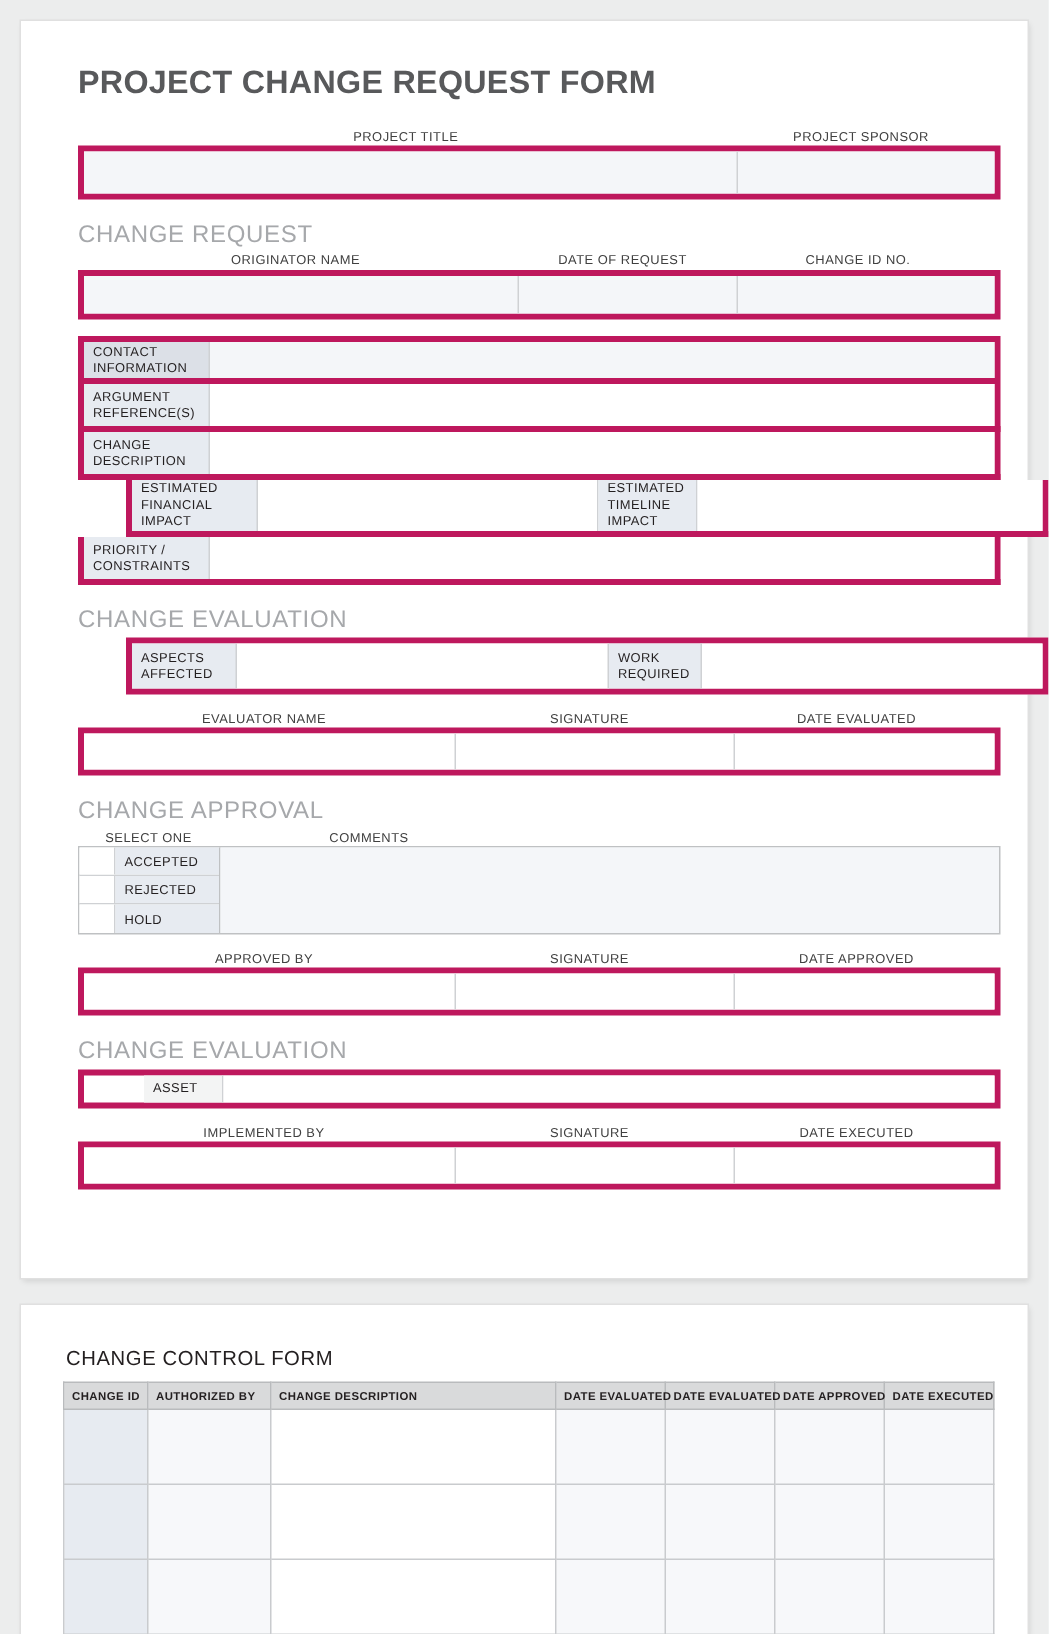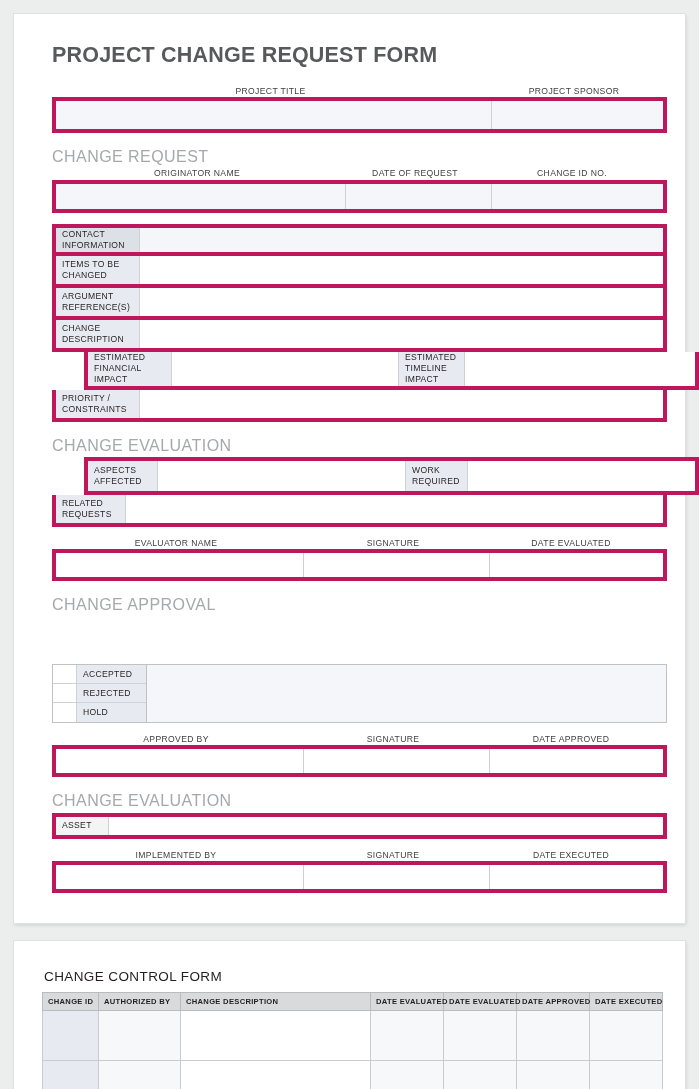--- a/index.html
+++ b/index.html
@@ -110,21 +110,20 @@
   .h-asset  { height: 26px; }
 
   .divider-gap { height: 11px; }
 
   
   .approval {
     display: flex;
     width: 100%;
     border: 1px solid #bfc1c3;
     box-sizing: border-box;
-    margin-top: 48px;
   }
   .approval-left {
     width: 94px;
     flex: 0 0 94px;
     box-sizing: border-box;
     border-right: 1px solid #bfc1c3;
     display: flex;
     flex-direction: column;
   }
   .chk-row {
@@ -226,24 +225,20 @@
     <div class="cell shade" style="flex:1 1 auto;"></div>
   </div>
 
   <div class="divider-gap"></div>
 
   <div class="boxrow h-lab">
     <div class="cell label tint" style="width:84px;flex:0 0 84px;">CONTACT INFORMATION</div>
     <div class="cell shade" style="flex:1 1 auto;"></div>
   </div>
   <div class="boxrow h-lab">
-    <div class="cell label" style="width:84px;flex:0 0 84px;">ITEMS TO BE CHANGED</div>
-    <div class="cell" style="flex:1 1 auto;"></div>
-  </div>
-  <div class="boxrow h-lab">
     <div class="cell label" style="width:84px;flex:0 0 84px;">ARGUMENT REFERENCE(S)</div>
     <div class="cell" style="flex:1 1 auto;"></div>
   </div>
   <div class="boxrow h-lab">
     <div class="cell label" style="width:84px;flex:0 0 84px;">CHANGE DESCRIPTION</div>
     <div class="cell" style="flex:1 1 auto;"></div>
   </div>
 
   <div class="boxrow h-lab-tall">
     <div class="cell label" style="width:84px;flex:0 0 84px;">ESTIMATED FINANCIAL IMPACT</div>
@@ -259,41 +254,41 @@
 
   <div class="section-gap"></div>
   <div class="section-heading">CHANGE EVALUATION</div>
 
   <div class="boxrow h-lab-tall">
     <div class="cell label" style="width:70px;flex:0 0 70px;">ASPECTS AFFECTED</div>
     <div class="cell" style="width:248px;flex:0 0 248px;"></div>
     <div class="cell label" style="width:62px;flex:0 0 62px;">WORK REQUIRED</div>
     <div class="cell" style="flex:1 1 auto;"></div>
   </div>
-  <div class="boxrow h-lab">
-    <div class="cell label" style="width:70px;flex:0 0 70px;">RELATED REQUESTS</div>
-    <div class="cell" style="flex:1 1 auto;"></div>
-  </div>
 
   <div class="divider-gap"></div>
 
   <div class="caption-row">
     <div class="caption caption-cell" style="width:248px;">EVALUATOR NAME</div>
     <div class="caption caption-cell center" style="width:186px;">SIGNATURE</div>
     <div class="caption caption-cell center" style="width:170px;">DATE EVALUATED</div>
   </div>
   <div class="boxrow h-sign">
     <div class="cell" style="width:248px;flex:0 0 248px;"></div>
     <div class="cell" style="width:186px;flex:0 0 186px;"></div>
     <div class="cell" style="flex:1 1 auto;"></div>
   </div>
 
   <div class="section-gap"></div>
   <div class="section-heading">CHANGE APPROVAL</div>
 
+  <div class="caption-row">
+    <div class="caption caption-cell" style="width:94px;">SELECT ONE</div>
+    <div class="caption caption-cell" style="width:200px;">COMMENTS</div>
+  </div>
   <div class="approval">
     <div class="approval-left">
       <div class="chk-row">
         <div class="chk-box"></div>
         <div class="chk-label">ACCEPTED</div>
       </div>
       <div class="chk-row">
         <div class="chk-box"></div>
         <div class="chk-label">REJECTED</div>
       </div>
@@ -315,21 +310,21 @@
   <div class="boxrow h-sign">
     <div class="cell" style="width:248px;flex:0 0 248px;"></div>
     <div class="cell" style="width:186px;flex:0 0 186px;"></div>
     <div class="cell" style="flex:1 1 auto;"></div>
   </div>
 
   <div class="section-gap"></div>
   <div class="section-heading">CHANGE EVALUATION</div>
 
   <div class="boxrow h-asset">
-    <div class="cell label neutral" style="width:53px;flex:0 0 53px;">ASSET</div>
+    <div class="cell label neutral" style="width:53px;flex:0 0 53px;margin-left:40px;">ASSET</div>
     <div class="cell" style="flex:1 1 auto;"></div>
   </div>
 
   <div class="divider-gap"></div>
 
   <div class="caption-row">
     <div class="caption caption-cell" style="width:248px;">IMPLEMENTED BY</div>
     <div class="caption caption-cell center" style="width:186px;">SIGNATURE</div>
     <div class="caption caption-cell center" style="width:170px;">DATE EXECUTED</div>
   </div>

